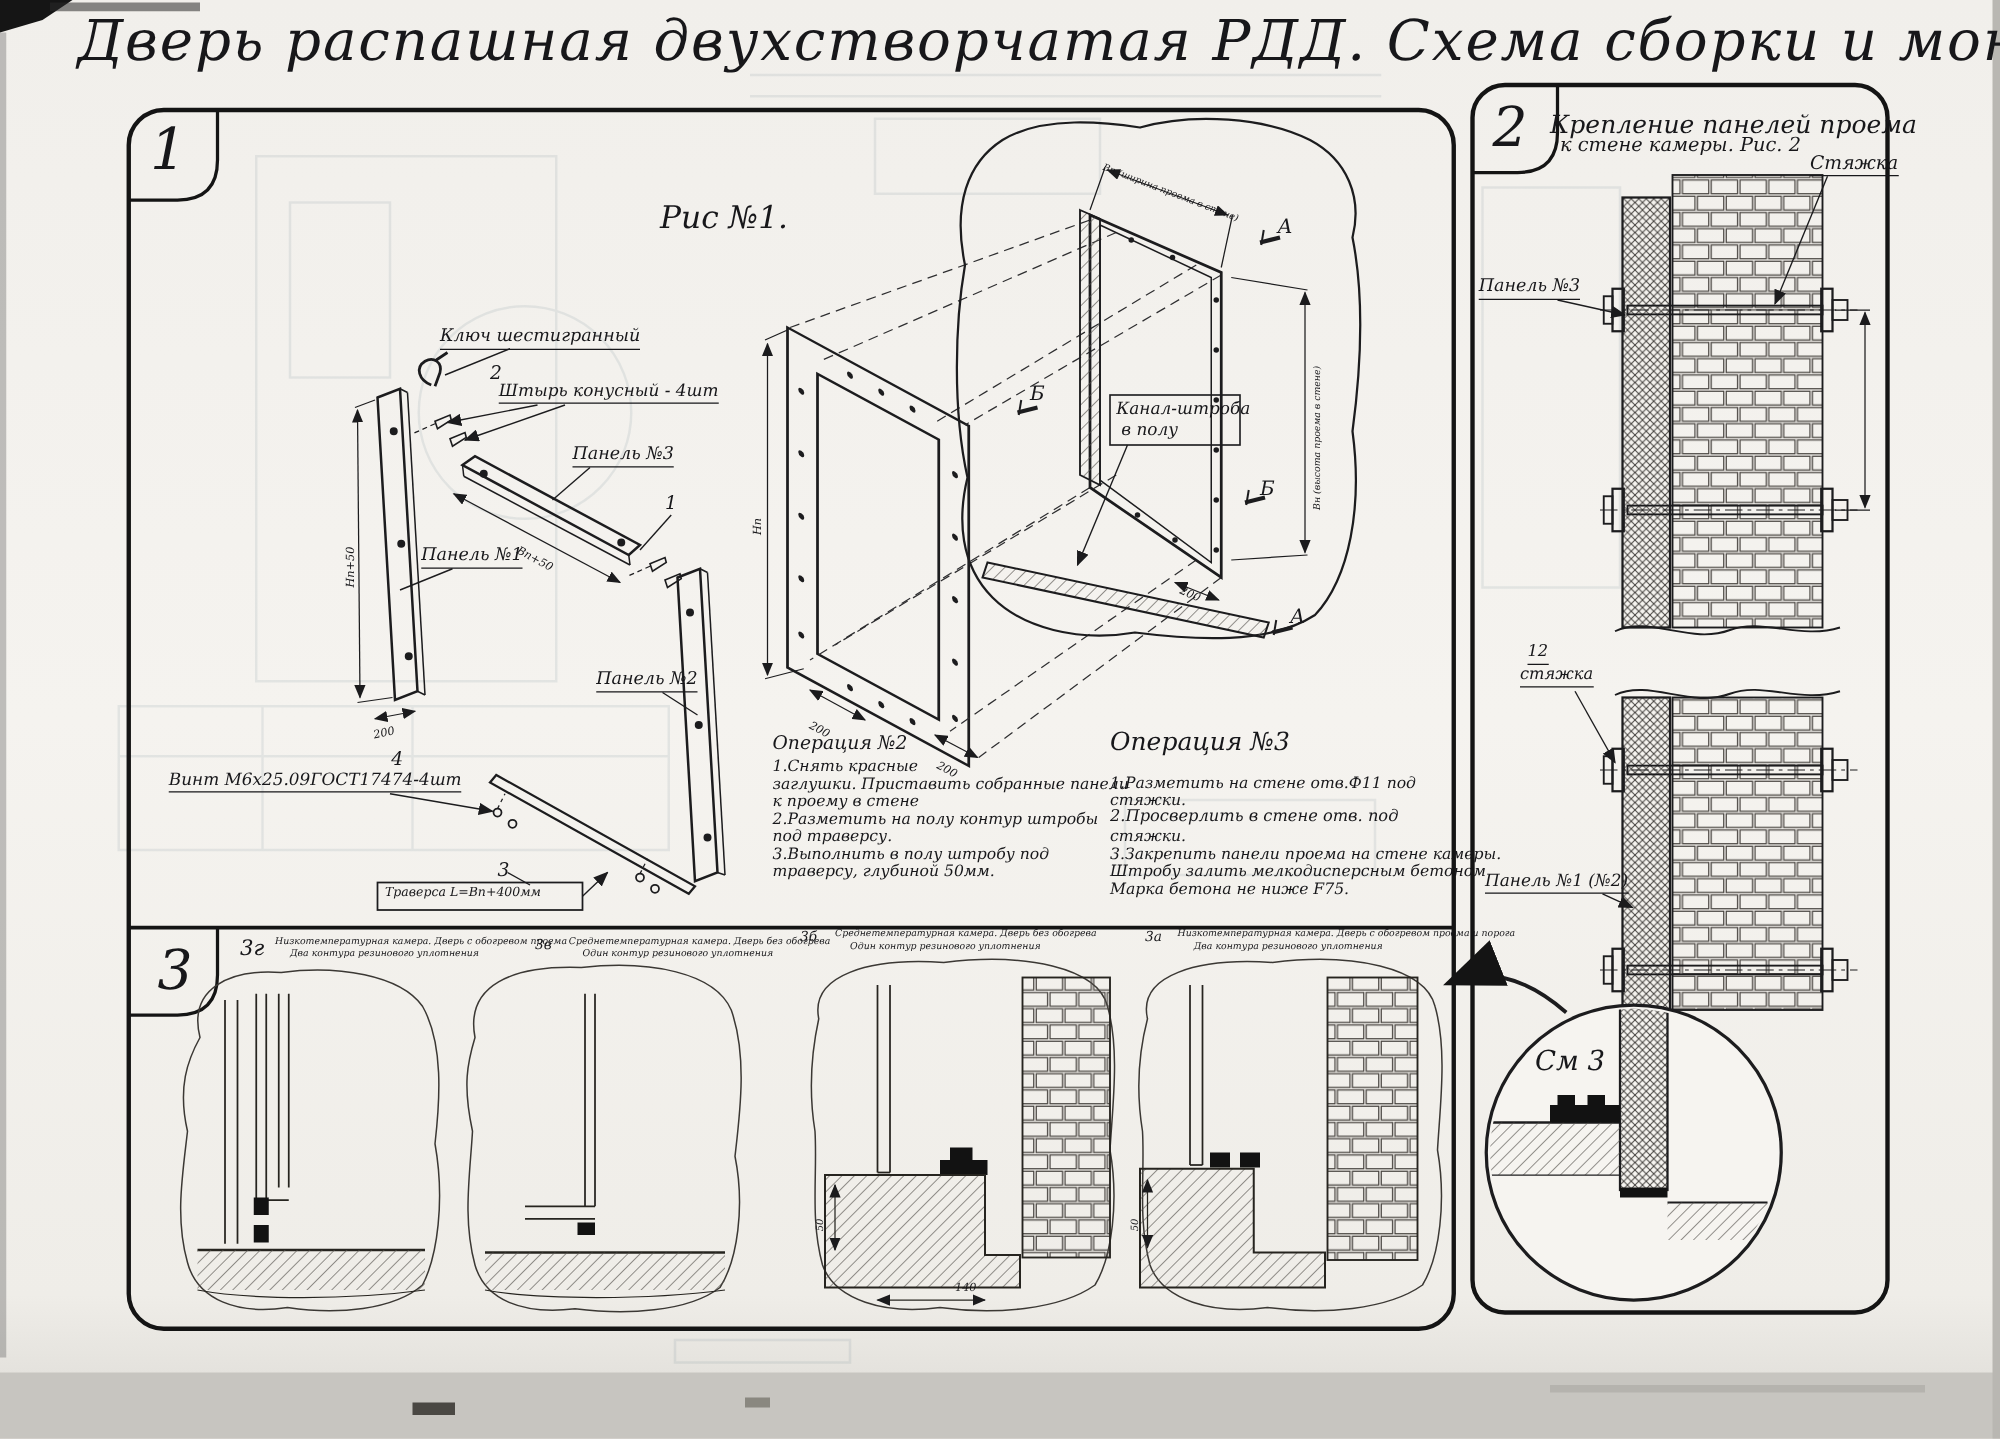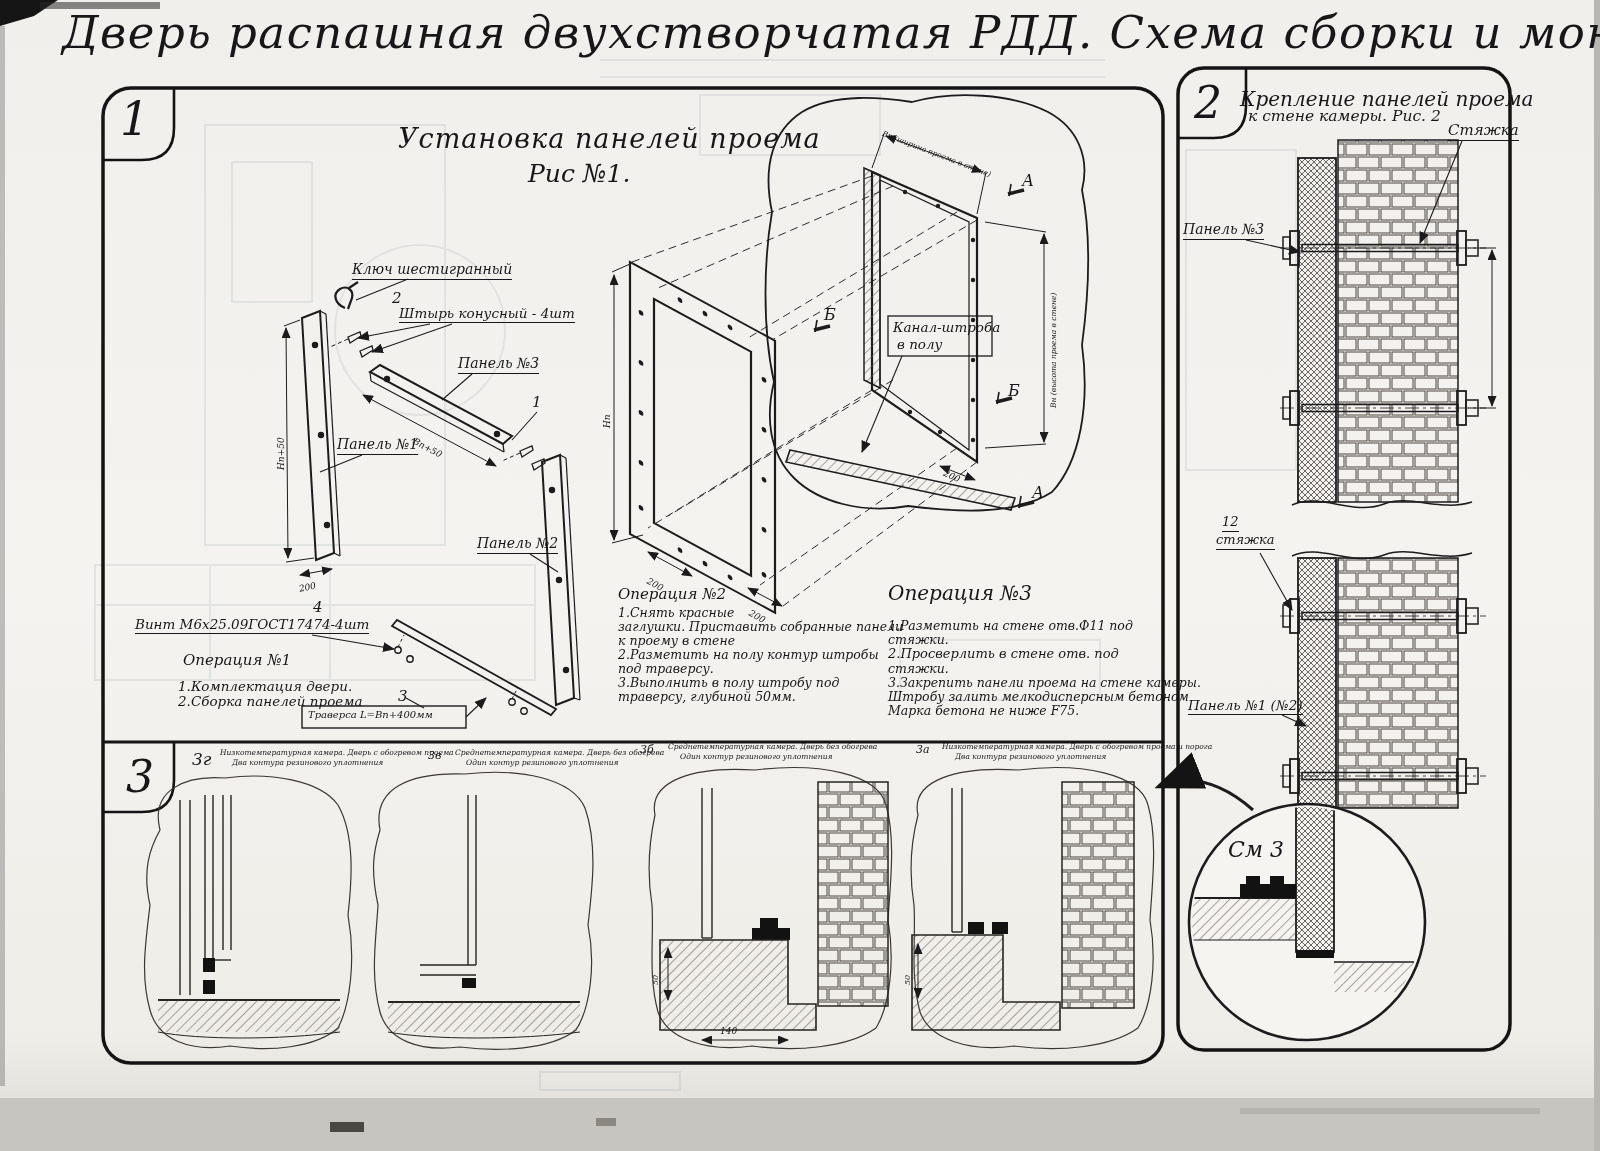--- a/index.html
+++ b/index.html
@@ -370,21 +370,20 @@
     <rect x="330" y="1122" width="34" height="10" fill="#4a4843"></rect>
     <rect x="596" y="1118" width="20" height="8" fill="#8a8880"></rect>
     <rect x="1240" y="1108" width="300" height="6" fill="#b5b3ae"></rect>
     <rect x="1594" y="0" width="6" height="1151" fill="#b9b7b2"></rect>
   </g>
 </svg>
 
 <div class="lbl title" style="left:62px;top:8px;font-size:45px">Дверь распашная двухстворчатая РДД.  Схема сборки и монтажа №2</div>
 
 <div class="lbl" style="left:120px;top:94px;font-size:46px">1</div>
-<div class="lbl" style="left:398px;top:124px;font-size:27px;letter-spacing:1px">Установка панелей проема</div>
 <div class="lbl" style="left:528px;top:160px;font-size:25px">Рис №1.</div>
 
 <div class="lbl u" style="left:352px;top:262px;font-size:14px">Ключ шестигранный</div>
 <div class="lbl" style="left:392px;top:290px;font-size:15px">2</div>
 <div class="lbl u" style="left:399px;top:306px;font-size:13.5px">Штырь конусный - 4шт</div>
 <div class="lbl u" style="left:458px;top:356px;font-size:14px">Панель №3</div>
 <div class="lbl u" style="left:337px;top:437px;font-size:14px">Панель №1</div>
 <div class="lbl" style="left:532px;top:394px;font-size:15px">1</div>
 <div class="lbl u" style="left:477px;top:536px;font-size:14px">Панель №2</div>
 <div class="lbl" style="left:313px;top:599px;font-size:15px">4</div>
@@ -401,25 +400,20 @@
 <div class="lbl rot" style="left:276px;top:470px;font-size:9px;transform:rotate(-90deg)">Нп+50</div>
 <div class="lbl rot" style="left:416px;top:436px;font-size:9px;transform:rotate(28deg)">Вп+50</div>
 <div class="lbl rot" style="left:298px;top:584px;font-size:9px;transform:rotate(-12deg)">200</div>
 <div class="lbl rot" style="left:602px;top:428px;font-size:9px;transform:rotate(-90deg)">Нп</div>
 <div class="lbl rot" style="left:650px;top:576px;font-size:9px;transform:rotate(28deg)">200</div>
 <div class="lbl rot" style="left:752px;top:608px;font-size:9px;transform:rotate(28deg)">200</div>
 <div class="lbl rot" style="left:884px;top:130px;font-size:7.5px;transform:rotate(21deg)">Вп (ширина проема в стене)</div>
 <div class="lbl rot" style="left:1050px;top:408px;font-size:7.5px;transform:rotate(-90deg)">Вн (высота проема в стене)</div>
 <div class="lbl rot" style="left:946px;top:468px;font-size:9px;transform:rotate(24deg)">200</div>
 
-<div class="opblock ops" style="left:183px;top:652px">
-  <div class="lbl" style="font-size:15px;margin-bottom:10px">Операция №1</div>
-  <div class="lbl" style="font-size:13.5px;margin-left:-5px">1.Комплектация двери.</div>
-  <div class="lbl" style="font-size:13.5px;margin-left:-5px">2.Сборка панелей проема</div>
-</div>
 
 <div class="opblock ops" style="left:618px;top:586px">
   <div class="lbl" style="font-size:15px;margin-bottom:3px">Операция №2</div>
   <div class="lbl" style="font-size:12.5px">1.Снять красные</div>
   <div class="lbl" style="font-size:12.5px">заглушки. Приставить собранные панели</div>
   <div class="lbl" style="font-size:12.5px">к проему в стене</div>
   <div class="lbl" style="font-size:12.5px">2.Разметить на полу контур штробы</div>
   <div class="lbl" style="font-size:12.5px">под траверсу.</div>
   <div class="lbl" style="font-size:12.5px">3.Выполнить в полу штробу под</div>
   <div class="lbl" style="font-size:12.5px">траверсу, глубиной 50мм.</div>
@@ -457,17 +451,17 @@
 <div class="lbl" style="left:466px;top:759px;font-size:7.5px">Один контур резинового уплотнения</div>
 
 <div class="lbl" style="left:640px;top:744px;font-size:11px">3б</div>
 <div class="lbl" style="left:668px;top:743px;font-size:7.5px">Среднетемпературная камера. Дверь без обогрева</div>
 <div class="lbl" style="left:680px;top:753px;font-size:7.5px">Один контур резинового уплотнения</div>
 
 <div class="lbl" style="left:916px;top:744px;font-size:11px">3а</div>
 <div class="lbl" style="left:942px;top:743px;font-size:7.5px">Низкотемпературная камера. Дверь с обогревом проема и порога</div>
 <div class="lbl" style="left:955px;top:753px;font-size:7.5px">Два контура резинового уплотнения</div>
 
-<div class="lbl" style="left:720px;top:1026px;font-size:9px">140</div>
+<div class="lbl" style="left:764px;top:1026px;font-size:9px">140</div>
 <div class="lbl rot" style="left:652px;top:985px;font-size:8px;transform:rotate(-90deg)">50</div>
 <div class="lbl rot" style="left:904px;top:985px;font-size:8px;transform:rotate(-90deg)">50</div>
 
 </div>
 
 </body></html>

